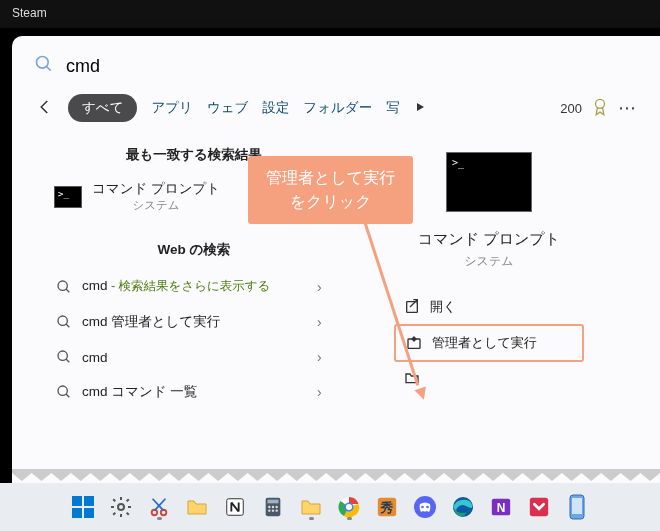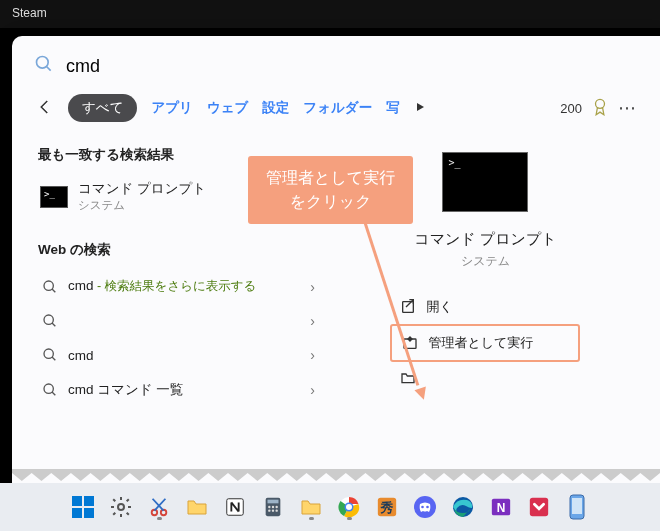--- a/index.html
+++ b/index.html
@@ -10,27 +10,27 @@
 
   .search-panel { position: absolute; top: 36px; left: 12px; right: 0; bottom: 58px; background: #fbfbfd; border-radius: 10px 0 0 0; box-shadow: 0 4px 20px rgba(0,0,0,.3); overflow: hidden; }
 
   .search-row { display: flex; align-items: center; padding: 18px 22px 10px 22px; gap: 12px; }
   .search-row .mag { color: #7aa7d9; }
   .search-input { border: none; outline: none; background: transparent; font-size: 18px; flex: 1; caret-color: #333; }
 
   .tabs { display: flex; align-items: center; gap: 14px; padding: 6px 24px 12px 24px; font-size: 13.5px; color: #444; }
   .back-arr { color: #444; }
   .pill { background: #4a4a4d; color: #fff; padding: 5px 14px; border-radius: 999px; font-size: 13.5px; }
-  .tab { color: #3b82f6; cursor: pointer; white-space: nowrap; font-weight: bold; }
+  .tab { color: #0c4a6e; cursor: pointer; white-space: nowrap; }
   .tabs-right { margin-left: auto; display: flex; align-items: center; gap: 10px; }
   .score { font-size: 13px; color: #333; }
   .medal { color: #bb8; }
 
   .body { display: flex; height: calc(100% - 108px); }
-  .left { flex: 1.05; padding: 6px 8px 4px 26px; overflow: hidden; }
+  .left { flex: 1.05; padding: 6px 8px 4px 40px; overflow: hidden; text-align: center; }
   .right { flex: 1; padding: 10px 36px 4px 10px; display: flex; flex-direction: column; align-items: center; }
 
   h4.section { font-size: 13.5px; font-weight: 600; margin: 6px 0 10px 0; color: #222; }
 
   .best { display: flex; align-items: center; gap: 10px; padding: 6px 2px; }
   .cmd-icon { width: 28px; height: 22px; background: #000; border: 1px solid #555; position: relative; }
   .cmd-icon:before { content:">_"; color:#fff; font-size:9px; position:absolute; top:2px; left:3px; font-family: monospace; }
   .best .t1 { font-size: 13.5px; color: #222; }
   .best .t2 { font-size: 11.5px; color: #888; }
 
@@ -132,20 +132,21 @@
               <line x1="20" y1="20" x2="15" y2="15"></line>
             </svg>
           <span><span>cmd</span><span class="muted"> - 検索結果をさらに表示する</span></span>
           <span class="chev">›</span>
         </div>
         <div class="row">
           <svg width="16" height="16" viewBox="0 0 24 24" fill="none" stroke="#555" stroke-width="2">
               <circle cx="10" cy="10" r="7"></circle>
               <line x1="20" y1="20" x2="15" y2="15"></line>
             </svg>
+          <span>cmd 管理者として実行</span>
           <span class="chev">›</span>
         </div>
         <div class="row">
           <svg width="16" height="16" viewBox="0 0 24 24" fill="none" stroke="#555" stroke-width="2">
               <circle cx="10" cy="10" r="7"></circle>
               <line x1="20" y1="20" x2="15" y2="15"></line>
             </svg>
           <span>cmd</span>
           <span class="chev">›</span>
         </div>

